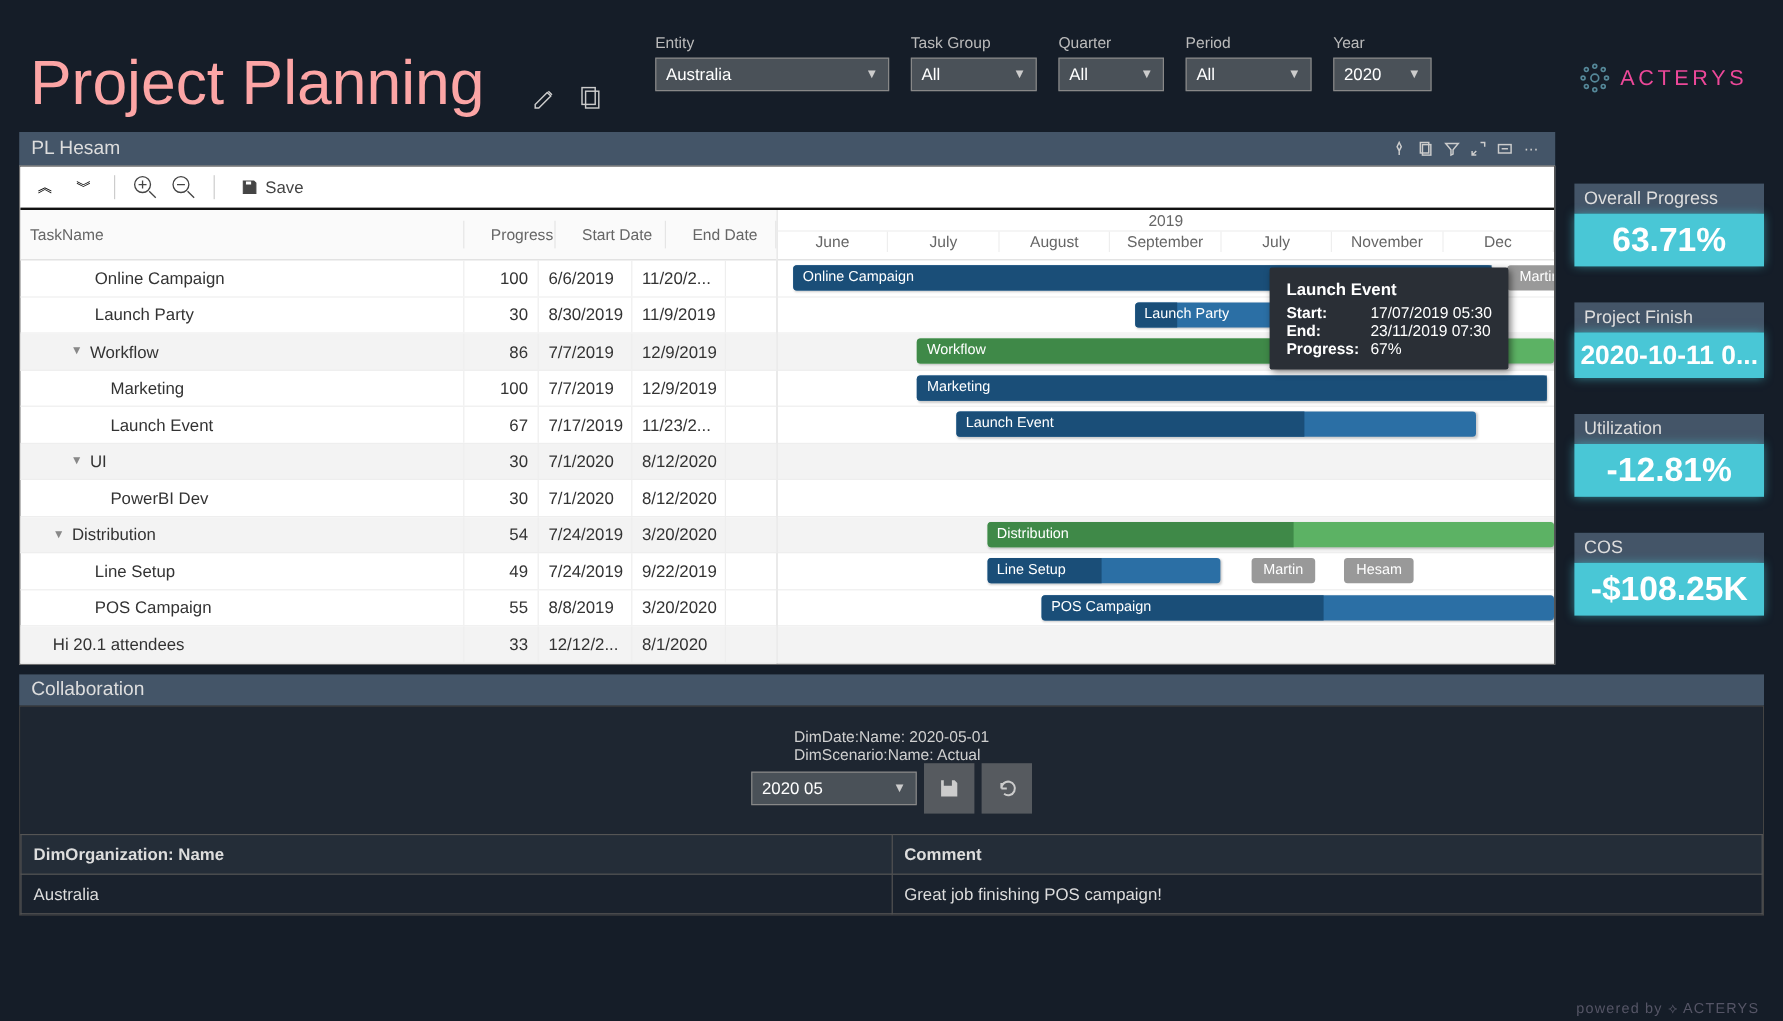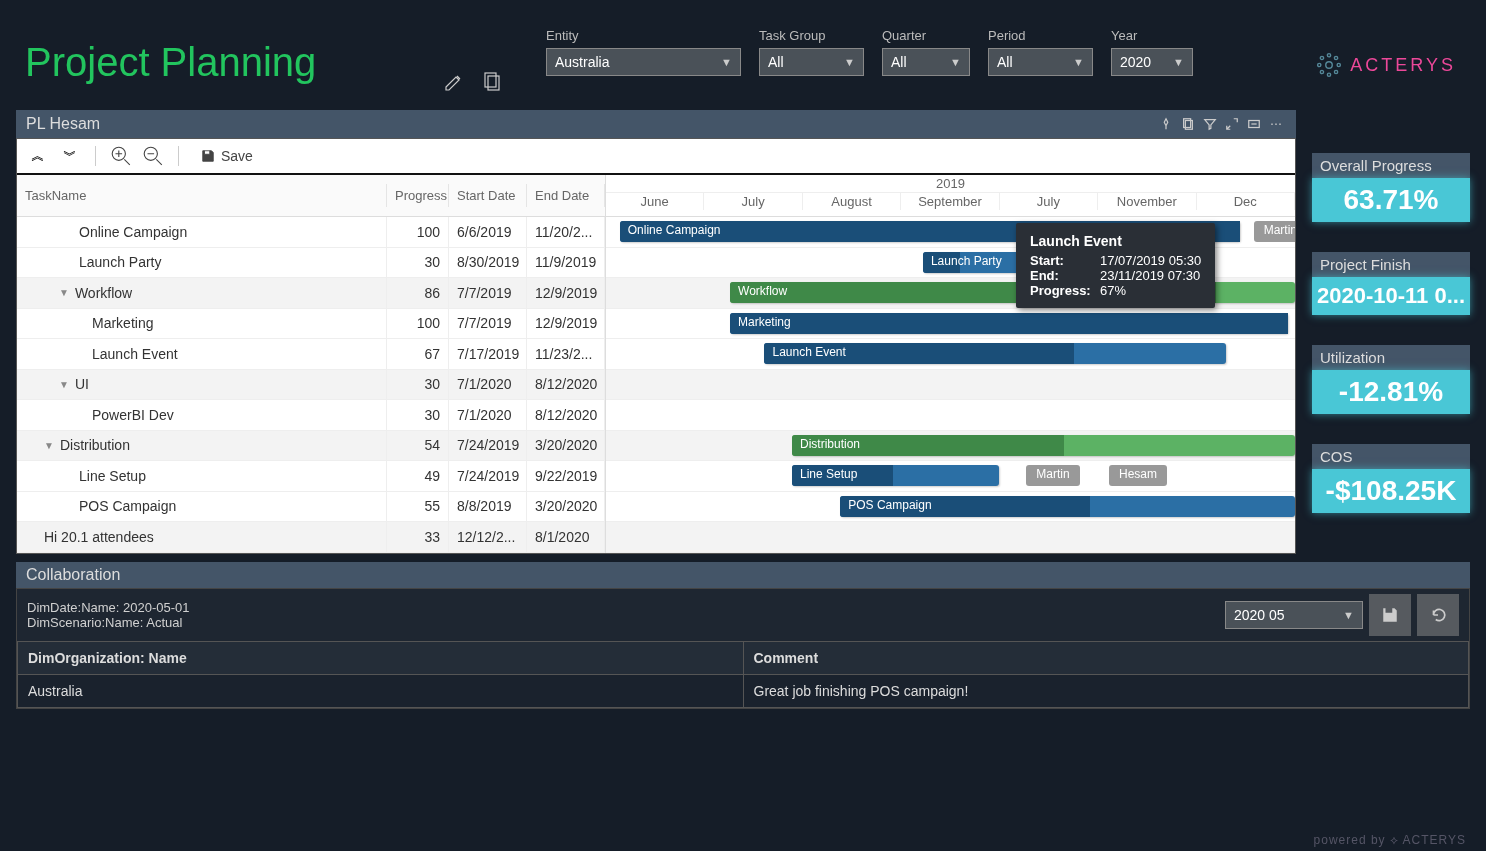--- a/index.html
+++ b/index.html
@@ -1,18 +1,18 @@
 <!DOCTYPE html>
 <html><head>
 <meta charset="utf-8">
 <style>
 * { box-sizing: border-box; margin: 0; padding: 0; }
 body { font-family: "Segoe UI", Arial, sans-serif; background: #151d28; color: #d0d0d0; width: 1486px; height: 851px; overflow: hidden; position: relative; }
 .header { display: flex; align-items: flex-start; padding: 10px 20px 0 20px; height: 110px; }
-.title { font-size: 40px; font-weight: 300; color: #22c55e; padding: 30px 0 0 5px; width: 420px; }
+.title { font-size: 52px; font-weight: 300; color: #fca5a5; padding: 30px 0 0 5px; width: 420px; }
 .title-icons { display: flex; gap: 10px; align-items: flex-end; padding-top: 58px; }
 .icon-btn { width: 28px; height: 28px; display: flex; align-items: center; justify-content: center; color: #ccc; }
 .icon-btn svg { width: 24px; height: 24px; fill: none; stroke: #ccc; stroke-width: 1.2; }
 .filters { display: flex; gap: 18px; padding: 0 20px 0 40px; flex: 1; }
 .fgroup { display: flex; flex-direction: column; gap: 5px; padding-top: 18px; }
 .fgroup label { font-size: 13px; color: #bbb; }
 .dropdown { background: #4a5158; color: #fff; border: 1px solid #888; padding: 5px 8px; font-size: 14px; display: flex; justify-content: space-between; align-items: center; cursor: pointer; }
 .dropdown .chev { font-size: 11px; color: #ccc; }
 .dd-entity { width: 195px; }
 .dd-tg { width: 105px; }
@@ -28,21 +28,21 @@
 .section-hdr .toolbar button svg { width:14px; height:14px; stroke:#ccc; fill:none; stroke-width:1.4;}
 
 .main-wrap { display:flex; margin: 0 16px; gap:16px; }
 .gantt-panel { flex: 1; background: #fff; border: 1px solid #555; position:relative; }
 .gantt-toolbar { display:flex; align-items:center; gap:10px; padding:6px 10px; border-bottom:2px solid #111; background:#fff;}
 .gantt-toolbar button { background:none; border:none; width:22px; height:22px; display:flex; align-items:center; justify-content:center; cursor:pointer;}
 .gantt-toolbar .sep { width:1px; height:20px; background:#ccc; margin:0 4px;}
 .gantt-toolbar .save-btn { display:flex; align-items:center; gap:6px; font-size:14px; color:#444; width:auto; padding:0 8px;}
 .gantt-body { display:flex; height: 378px; }
 .grid-cols { border-right:1px solid #ddd; }
-.col-hdrs { display:flex; background:#fafafa; border-bottom:1px solid #ddd; font-size:13px; color:#666; height:42px; align-items:center;}
+.col-hdrs { display:flex; background:#fafafa; border-bottom:1px solid #ddd; font-size:13px; color:#666; height:42px; align-items:center;gap:14px;}
 .col-hdrs div { border-right:1px solid #e5e5e5; padding: 4px 8px; }
 .c-name { width:370px; }
 .c-prog { width:62px; }
 .c-sd { width:78px;}
 .c-ed { width:78px;}
 .grid-rows .row { display:flex; height:30.5px; border-bottom:1px solid #eee; font-size:14px; color:#333; align-items:center;}
 .grid-rows .row.group { background:#f3f3f3; }
 .grid-rows .row div { border-right:1px solid #eee; padding:4px 8px; height:100%; display:flex; align-items:center;}
 .grid-rows .row .c-name span.caret { font-size:10px; color:#888; margin-right:6px;}
 .grid-rows .c-prog { justify-content:flex-end;}
@@ -71,21 +71,21 @@
 .tooltip .tt-row span:first-child { font-weight:bold; width:62px;}
 
 .side-kpis { width:158px; display:flex; flex-direction:column; gap:30px; padding-top:15px;}
 .kpi { }
 .kpi-label { background:#445568; color:#ddd; font-size:15px; padding:4px 8px;}
 .kpi-value { background:#49c7d6; color:#fff; font-size:28px; font-weight:600; text-align:center; padding:6px 4px; box-shadow: 0 0 8px rgba(70,200,215,0.6); white-space:nowrap; overflow:hidden;}
 .kpi-value.sm { font-size:22px;}
 
 .collab-hdr { background:#445568; color:#ddd; padding:4px 10px; font-size:16px; margin: 8px 16px 0 16px;}
 .collab-area { margin:0 16px; border:1px solid #444;}
-.collab-top { display:flex; justify-content:space-between; align-items:center; padding:5px 10px; background:#1e2631; font-size:13px;}
+.collab-top { display:flex; justify-content:space-between; align-items:center; padding:17px 10px; background:#1e2631; font-size:13px;flex-direction:column;}
 .collab-btns { display:flex; gap:6px; align-items:center;}
 .collab-btns .dropdown { background:#4a5158; width:138px;}
 .sq-btn { width:42px; height:42px; background:#565a5f; border:none; display:flex; align-items:center; justify-content:center; cursor:pointer;}
 .sq-btn svg { width:18px; height:18px; fill:#ccc;}
 .collab-table { width:100%; border-collapse:collapse;}
 .collab-table th, .collab-table td { border:1px solid #555; padding:8px 10px; font-size:14px; color:#ddd; text-align:left; background:#1a222d;}
 .collab-table th { background:#242d38;}
 
 .footer { position:absolute; bottom:4px; right:20px; font-size:12px; color:#556; letter-spacing:1px;}
 </style>

